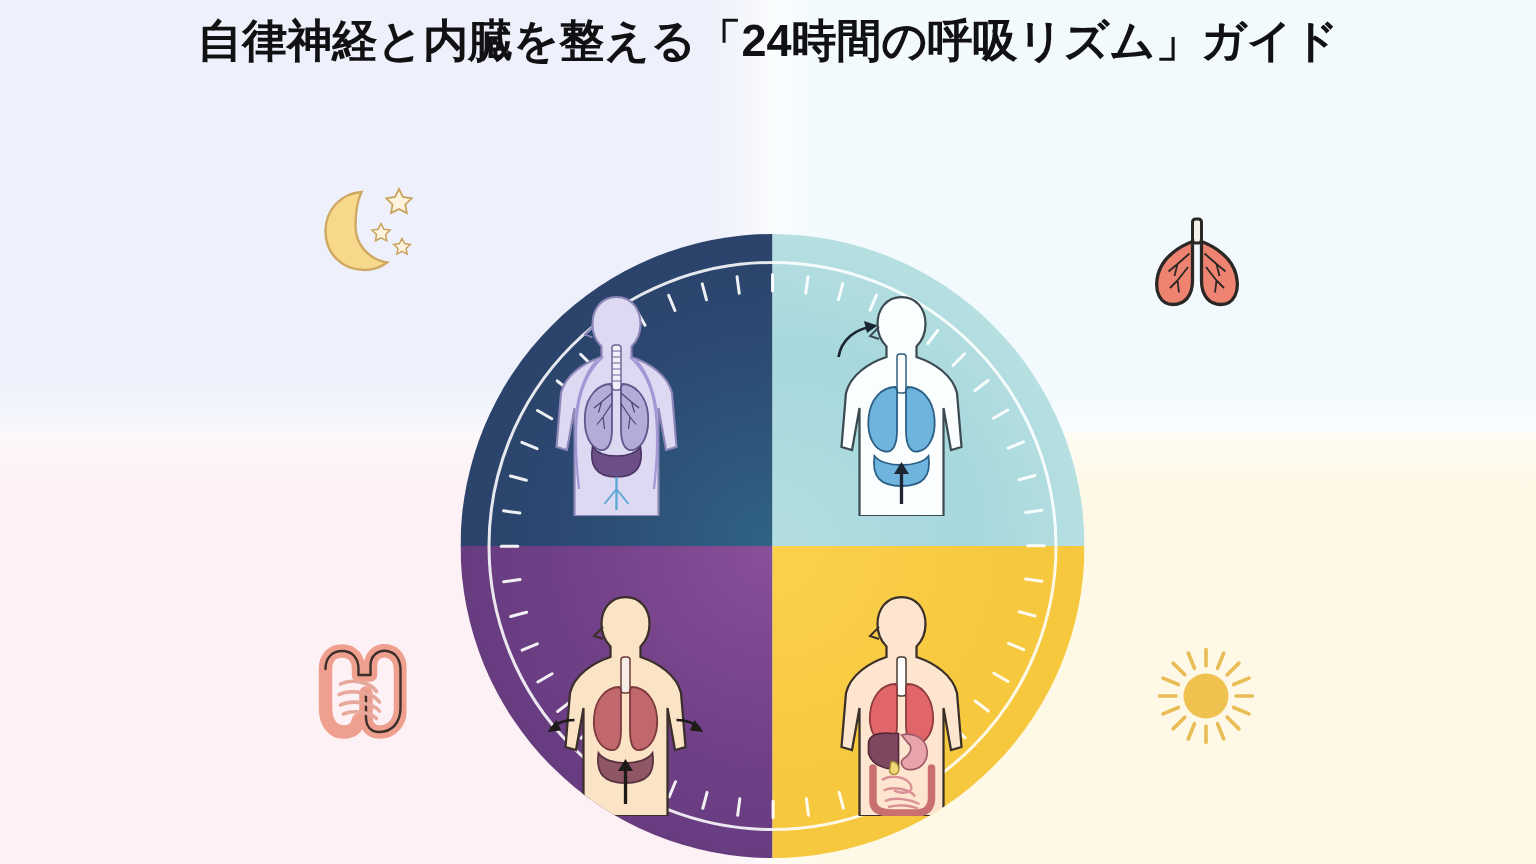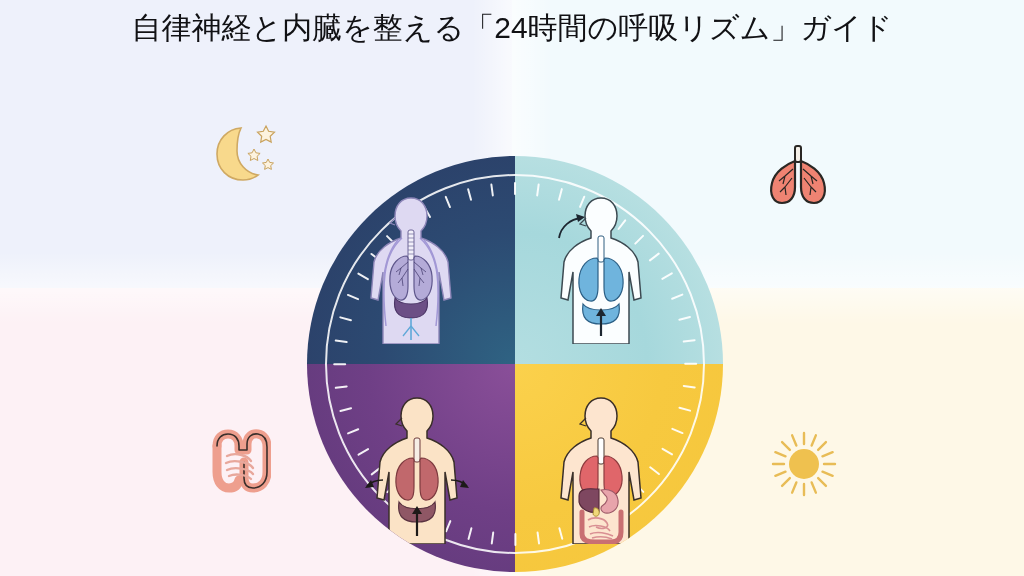--- a/index.html
+++ b/index.html
@@ -52,21 +52,21 @@
   #title-main {
     font-size: 40px;
     font-weight: 700;
     letter-spacing: 0.5px;
     color: #111114;
     line-height: 1.18;
     margin: 0;
   }
   #title-sub {
     font-size: 30px;
-    font-weight: 400;
+    font-weight: 700;
     letter-spacing: 0px;
     color: #111114;
     line-height: 1.2;
     margin: 4px 0 0 0;
   }
   #title-tag {
     font-size: 19px;
     font-weight: 700;
     color: #16161a;
     line-height: 1.2;

